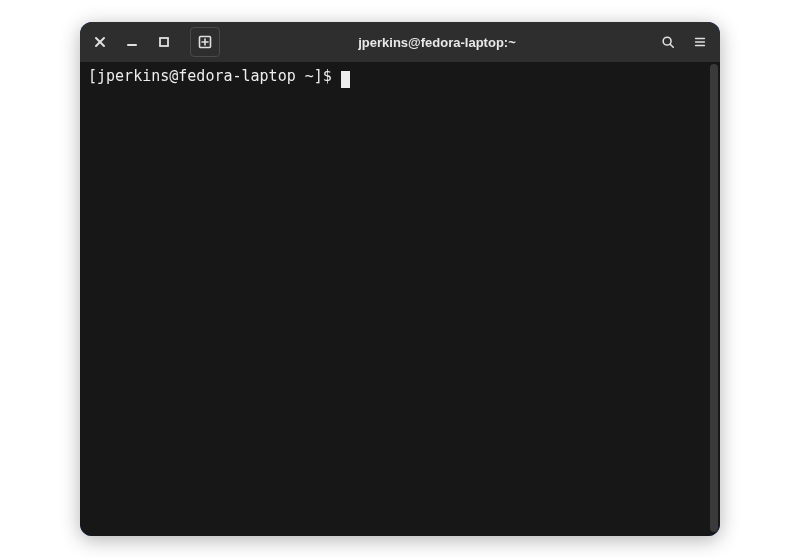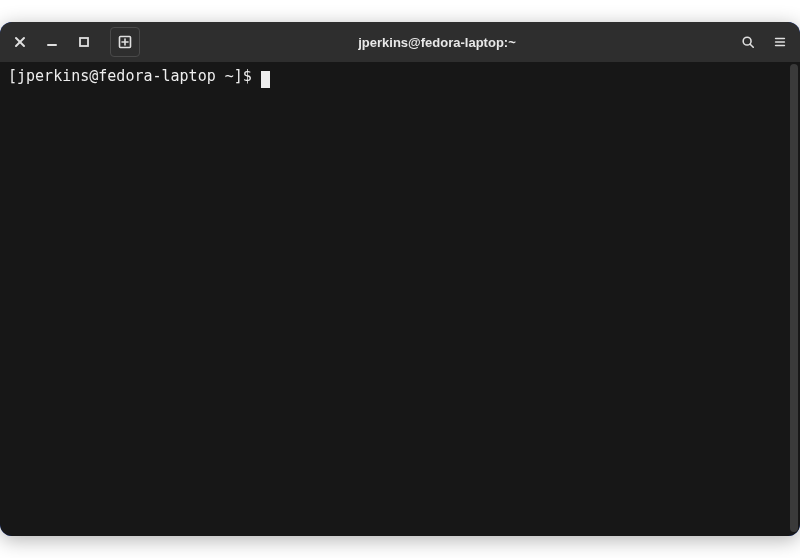--- a/index.html
+++ b/index.html
@@ -10,21 +10,21 @@
     body {
       width: 800px;
       height: 558px;
       background: #ffffff;
       font-family: sans-serif;
       display: flex;
       align-items: center;
       justify-content: center;
     }
     .terminal-window {
-      width: 800px;
+      width: 640px;
       height: 514px;
       background: #1d4ed8;
       border-radius: 12px;
       overflow: hidden;
       box-shadow: 0 4px 20px rgba(0,0,0,0.3);
       display: flex;
       flex-direction: column;
       position: relative;
     }
     .titlebar {

